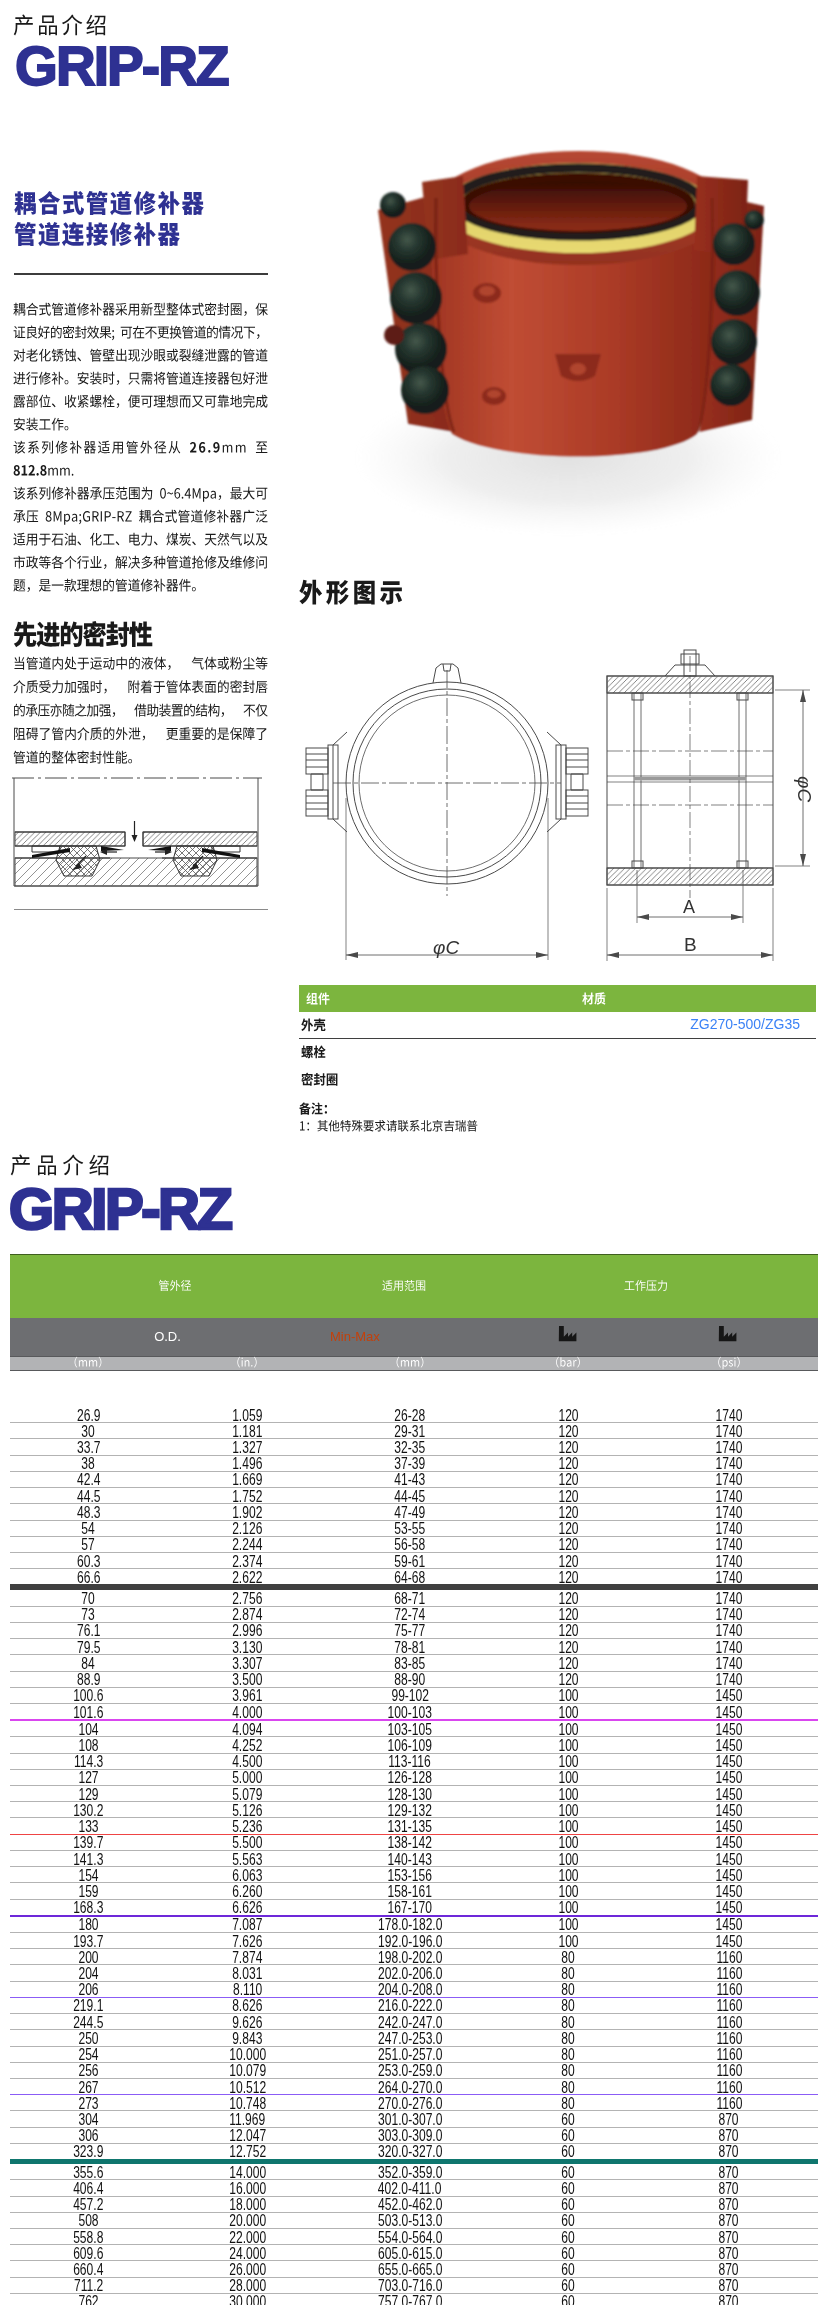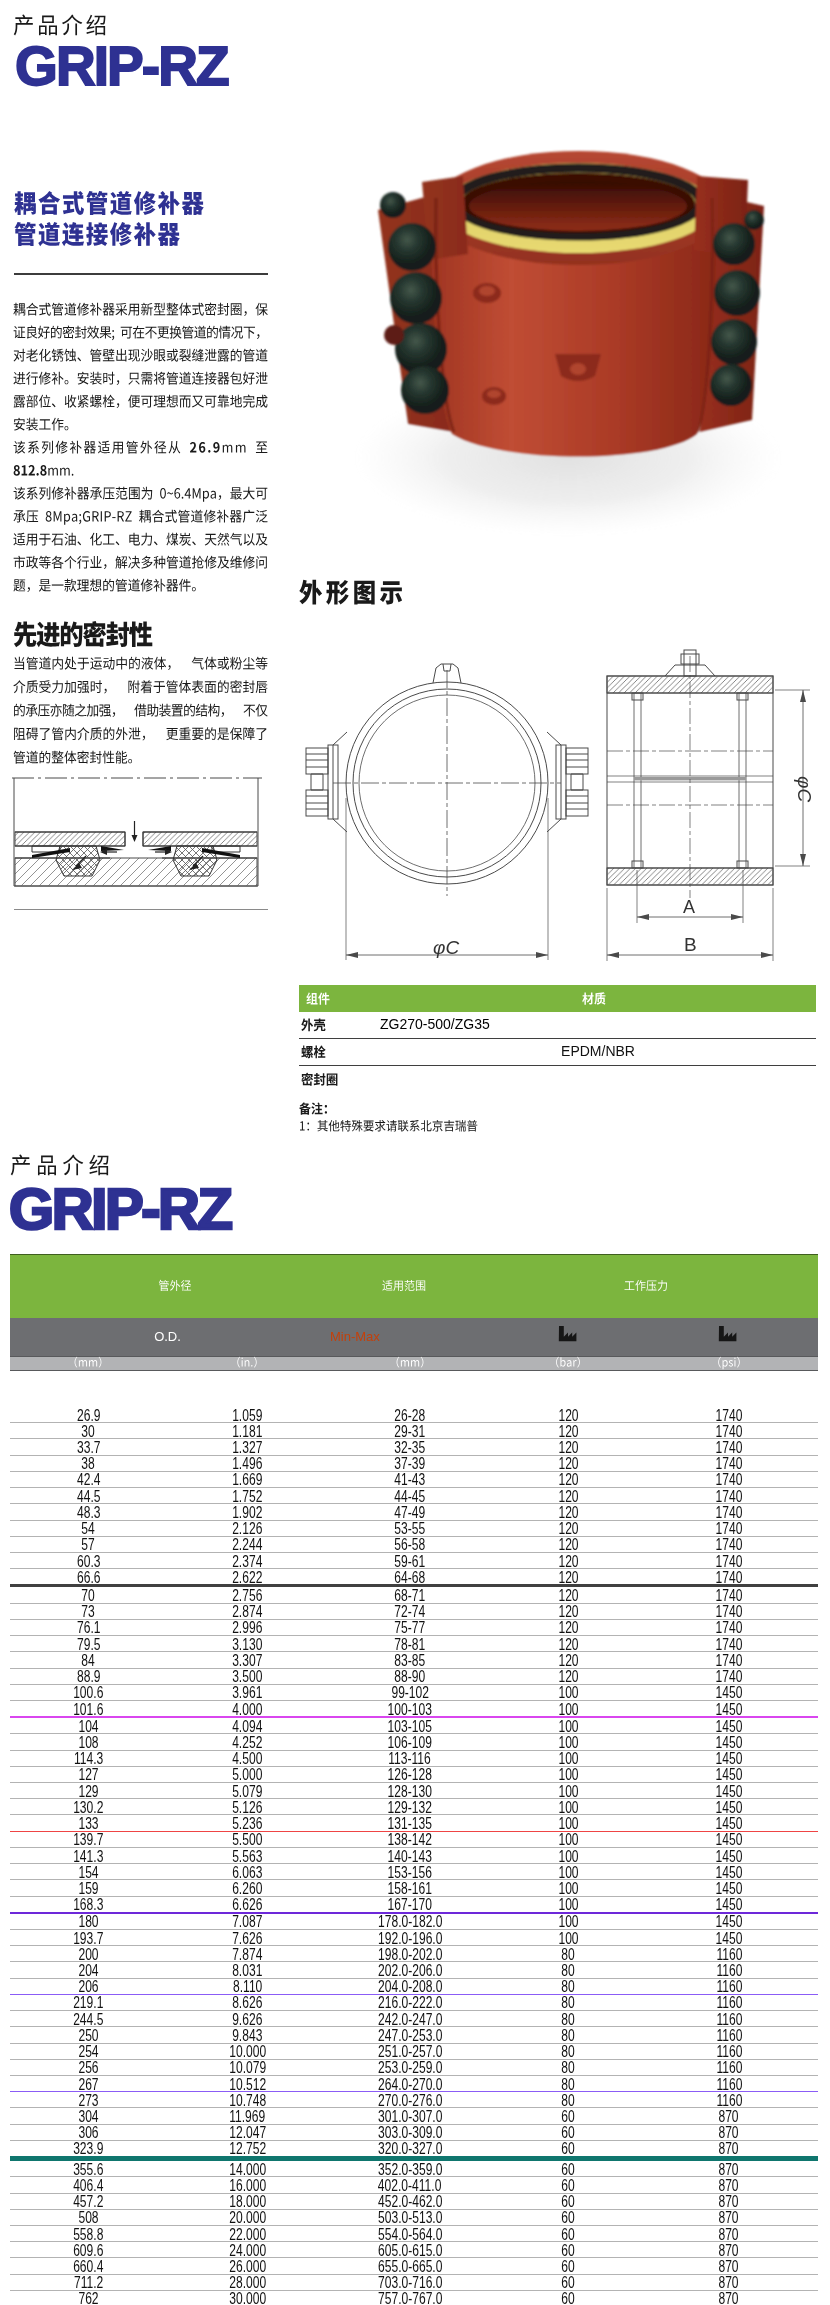--- a/index.html
+++ b/index.html
@@ -7,24 +7,21 @@
 .td span{font-size:16.2px;color:#111;transform:scaleX(0.745);white-space:nowrap;display:block;line-height:15.2px;padding-top:1.2px}
 .c0{width:157px}.c1{width:161px}.c2{width:164px}.c3{width:153px}.c4{width:168px}
 </style></head><body>
 <div style="position:absolute;left:14px;top:273px;width:254px;height:1.5px;background:#3c3c3c"></div>
 <div style="position:absolute;left:14px;top:909px;width:254px;height:1px;background:#8a8a8a"></div>
 <div style="position:absolute;left:15px;top:32.5px;font:bold 55px/1.2 'Liberation Sans',sans-serif;color:#2e3192;letter-spacing:-1.9px;-webkit-text-stroke:1.8px #2e3192">GRIP-RZ</div>
 <div style="position:absolute;left:9px;top:1174px;font:bold 58px/1.2 'Liberation Sans',sans-serif;color:#2e3192;letter-spacing:-2.4px;-webkit-text-stroke:2.7px #2e3192">GRIP-RZ</div>
 <div style="position:absolute;left:299px;top:985px;width:517px">
     <div style="height:27px;background:#7cb53e"></div>
     <div style="height:26px;border-bottom:1px solid #3f3f3f;position:relative">
-      <div style="position:absolute;left:81px;right:16px;top:4px;text-align:left;font:14px 'Liberation Sans',sans-serif;color:#000000">ZG270-500/ZG35</div>
-    </div>
-    <div style="height:26px;border-bottom:1px solid #3f3f3f;position:relative">
-      <div style="position:absolute;left:81px;right:0;top:4px;text-align:center;font:14px 'Liberation Sans',sans-serif;color:#111">EPDM/NBR</div>
+      <div style="position:absolute;left:81px;right:16px;top:4px;text-align:right;font:14px 'Liberation Sans',sans-serif;color:#3b82f6">ZG270-500/ZG35</div>
     </div>
   </div>
 <div style="position:absolute;left:10px;top:1254px;width:808px">
     <div style="height:63px;background:#7cb53e;border-top:1px solid #3f5e1f"></div>
     <div style="height:38px;background:#6d6e71"></div>
     <div style="height:15px;background:#b2b3b5;border-top:1px solid #58595b;border-bottom:1.5px solid #58595b;box-sizing:border-box"></div>
   </div>
 <div style="position:absolute;left:0;top:1329px;width:335px;text-align:center;font:13px 'Liberation Sans',sans-serif;color:#fff">O.D.</div>
 <div style="position:absolute;left:330px;top:1329px;width:160px;text-align:left;font:13px 'Liberation Sans',sans-serif;color:#c2410c">Min-Max</div>
 <div style="position:absolute;left:10px;top:1407px;width:808px">
@@ -191,21 +188,21 @@
       <div class="td c2">
         <span>59-61</span>
       </div>
       <div class="td c3">
         <span>120</span>
       </div>
       <div class="td c4">
         <span>1740</span>
       </div>
     </div>
-    <div class="tr" style="border-bottom:3px solid #404040">
+    <div class="tr" style="border-bottom:6px solid #404040">
       <div class="td c0">
         <span>66.6</span>
       </div>
       <div class="td c1">
         <span>2.622</span>
       </div>
       <div class="td c2">
         <span>64-68</span>
       </div>
       <div class="td c3">

